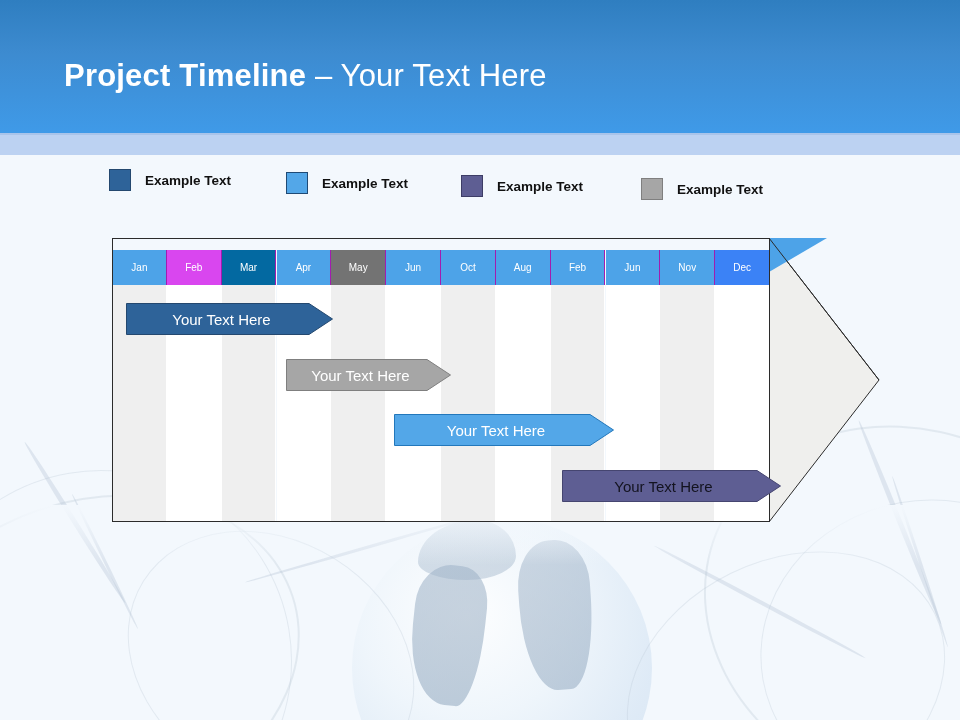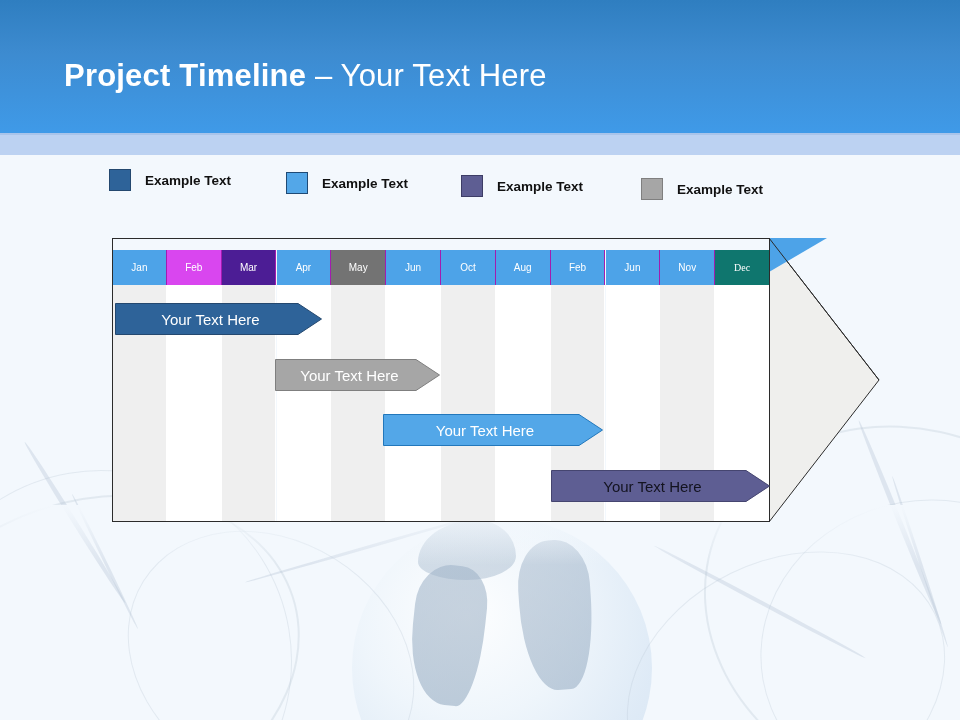--- a/index.html
+++ b/index.html
@@ -116,21 +116,21 @@
     color:#ffffff;font-size:10px;display:flex;align-items:center;justify-content:center;margin-top:12px;
   }
   .col:first-child .col-head{border-left:1px solid #1f4a75;}
 
   
   .arrow-head{position:absolute;left:657px;top:-1px;width:112px;height:286px;}
   .arrow-head svg{display:block;}
 
   
   .bar{
-    position:absolute;height:44px;display:flex;align-items:center;
+    position:absolute;height:44px;display:flex;align-items:center;margin-left:11px;
   }
   .bar .bar-shape{position:absolute;left:0;top:0;width:100%;height:100%;}
   .bar .bar-label{
     position:relative;width:100%;text-align:center;
     font-size:15px;white-space:nowrap;padding-right:16px;box-sizing:border-box;
   }
   .bar.b-dark .bar-label{color:#ffffff;}
   .bar.b-light .bar-label{color:#ffffff;}
   .bar.b-gray  .bar-label{color:#ffffff;}
   .bar.b-purple .bar-label{color:#13131f;}
@@ -200,21 +200,21 @@
         <div class="col odd" style="left: 0px; width: 54.8333px;">
           <div class="col-body"></div>
           <div class="col-head" style="background: rgb(77, 163, 232);">Jan</div>
         </div>
         <div class="col even" style="left: 54.8333px; width: 54.8333px;">
           <div class="col-body"></div>
           <div class="col-head" style="background: #d946ef;">Feb</div>
         </div>
         <div class="col odd" style="left: 109.667px; width: 54.8333px;">
           <div class="col-body"></div>
-          <div class="col-head" style="background: #4c1d95;">Mar</div>
+          <div class="col-head" style="background: #0369a1;">Mar</div>
         </div>
         <div class="col even" style="left: 164.5px; width: 54.8333px; padding-left: 40px;">
           <div class="col-body"></div>
           <div class="col-head" style="background: rgb(77, 163, 232);">Apr</div>
         </div>
         <div class="col odd" style="left: 219.333px; width: 54.8333px;">
           <div class="col-body"></div>
           <div class="col-head" style="background: #737373;">May</div>
         </div>
         <div class="col even" style="left: 274.167px; width: 54.8333px;">
@@ -236,21 +236,21 @@
         <div class="col even" style="left: 493.5px; width: 54.8333px;">
           <div class="col-body"></div>
           <div class="col-head" style="background: rgb(77, 163, 232);">Jun</div>
         </div>
         <div class="col odd" style="left: 548.333px; width: 54.8333px;">
           <div class="col-body"></div>
           <div class="col-head" style="background: rgb(77, 163, 232);">Nov</div>
         </div>
         <div class="col even" style="left: 603.167px; width: 54.8333px;">
           <div class="col-body"></div>
-          <div class="col-head" style="background: #0f766e; font-family: Liberation Serif, serif;">Dec</div>
+          <div class="col-head" style="background: #3b82f6;">Dec</div>
         </div>
       </div>
     <div class="chart-outline"></div>
     <div class="bars">
         <div class="bar b-dark" style="left: 3px; top: 59px; width: 207px;">
           <svg width="207" height="32" viewBox="0 0 207 32" class="bar-shape">
             <polygon points="0.5,0.5 183,0.5 206.5,16 183,31.5 0.5,31.5" fill="#2e6399" stroke="#24486f" stroke-width="1"></polygon>
           </svg>
           <div class="bar-label" style="color: rgb(255, 255, 255);">Your  Text Here</div>
         </div>

